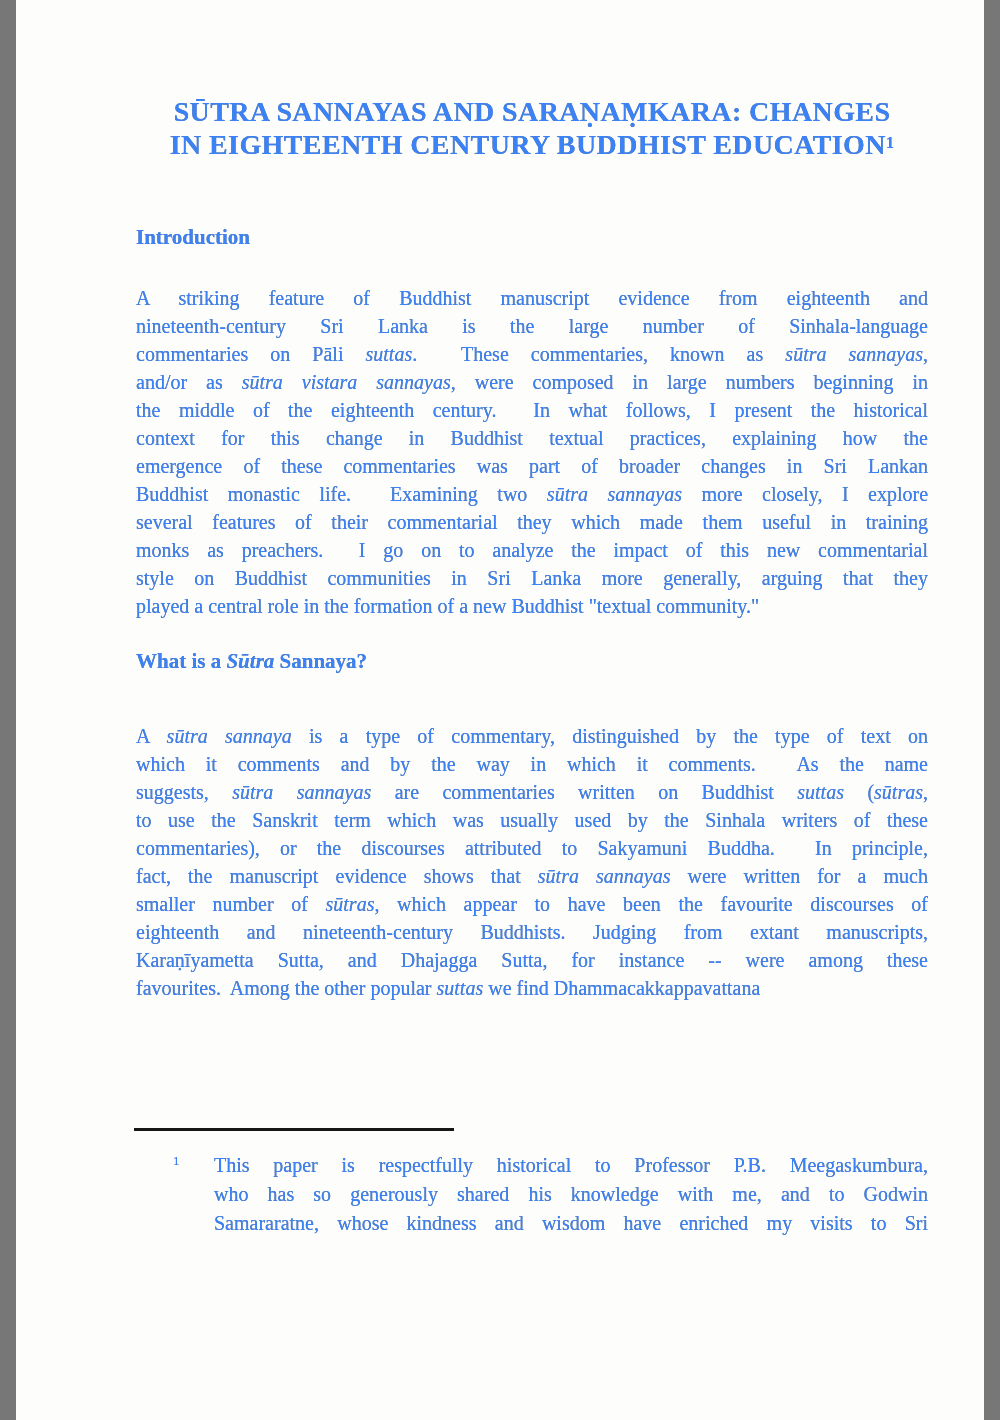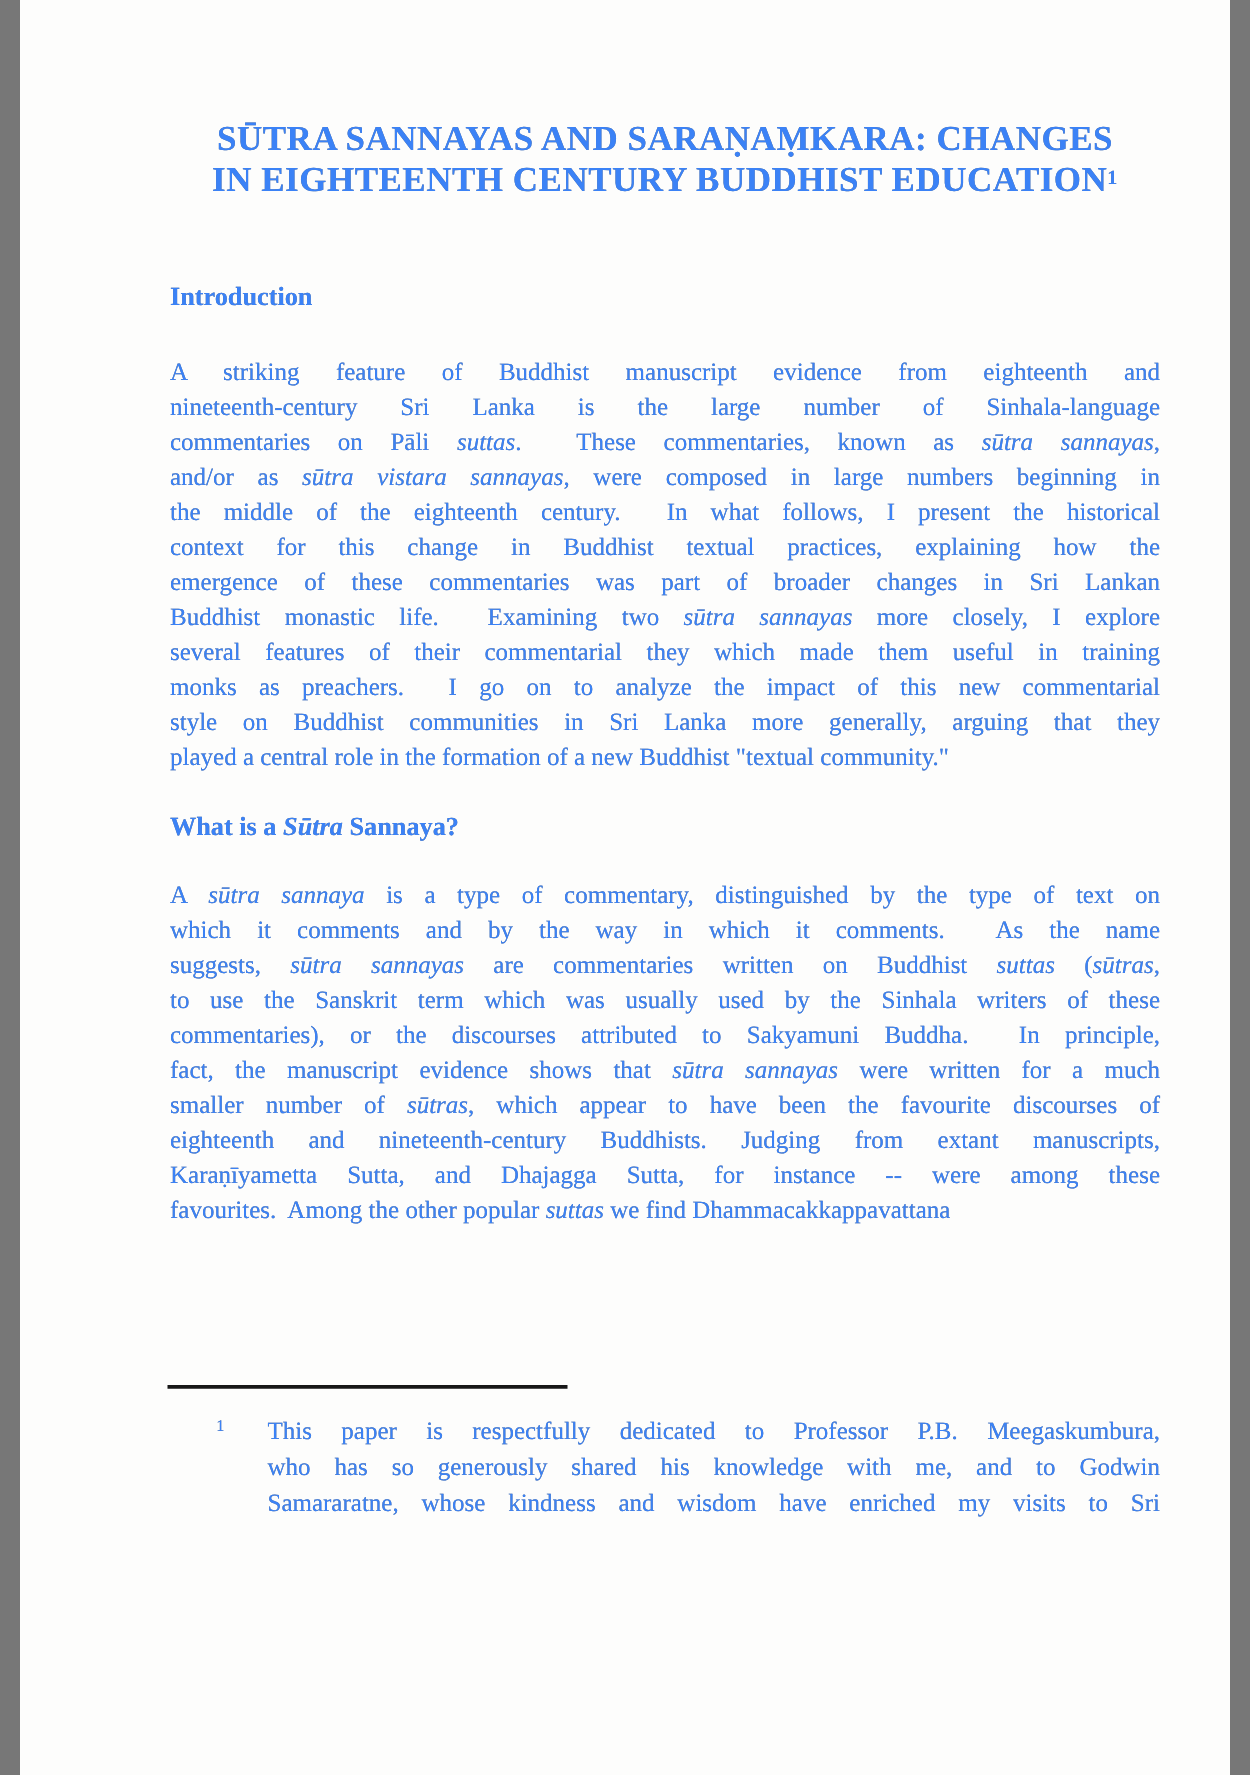--- a/index.html
+++ b/index.html
@@ -21,21 +21,21 @@
     letter-spacing:.4px; white-space:nowrap;
   }
   .title-sup { font-size:16px; vertical-align:6px; font-weight:bold; }
 
   .section-heading {
     margin:64px 0 0 0; font-size:21px; font-weight:bold; line-height:26px;
   }
   .section:nth-of-type(2) .section-heading { margin-top:28px; }
 
   .para { margin-top:34px;font-family:Liberation Serif, serif; }
-  .section:nth-of-type(2) .para { margin-top:28px; }
+  .section:nth-of-type(2) .para { margin-top:48px; }
   .line {
     font-size:20px; line-height:28px;
     text-align:justify; text-align-last:justify;
     white-space:pre-wrap;
   }
   .line.last, .fn-line.last { text-align-last:left; }
   .it { font-style:italic; }
 
   .fn-rule { margin-top:126px; width:320px; height:3px; background:#171717; margin-left:-2px; }
 
@@ -95,20 +95,20 @@
             <div class="line last"><span>favourites.  Among the other popular </span><span class="it">suttas</span><span> we find Dhammacakkappavattana</span></div>
           </div>
         </div>
       </div>
 
     <div class="fn-rule"></div>
 
     <div class="footnote">
       <div class="fn-marker">1</div>
       <div class="fn-text">
-          <div class="fn-line"><span>This paper is respectfully dedicated to Professor P.B. Meegaskumbura,</span></div>
+          <div class="fn-line"><span>This paper is respectfully historical to Professor P.B. Meegaskumbura,</span></div>
           <div class="fn-line"><span>who has so generously shared his knowledge with me, and to Godwin</span></div>
           <div class="fn-line"><span>Samararatne, whose kindness and wisdom have enriched my visits to Sri</span></div>
         </div>
     </div>
 
   </div>
 </div>
 
 </body></html>

